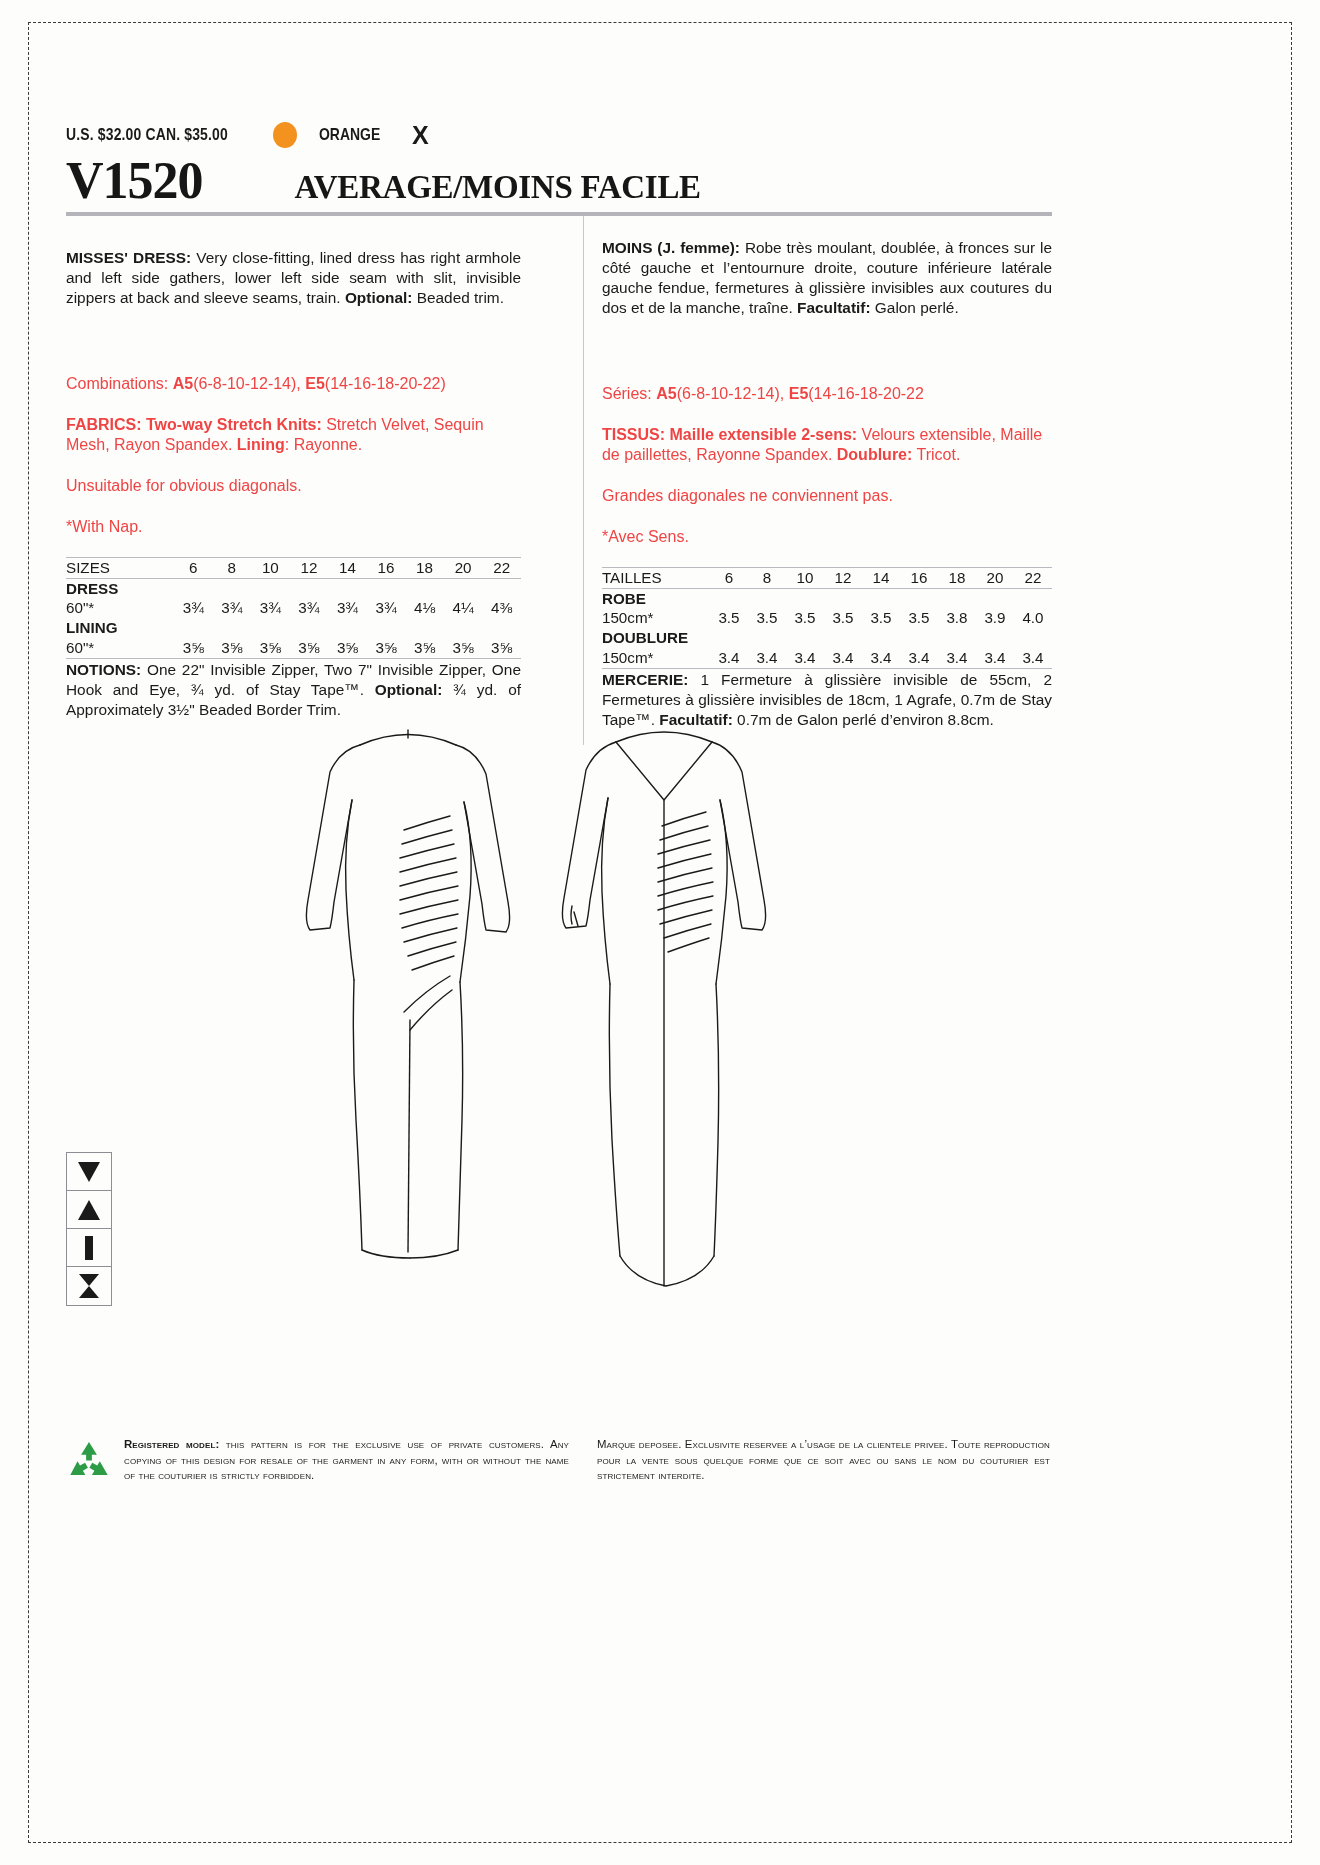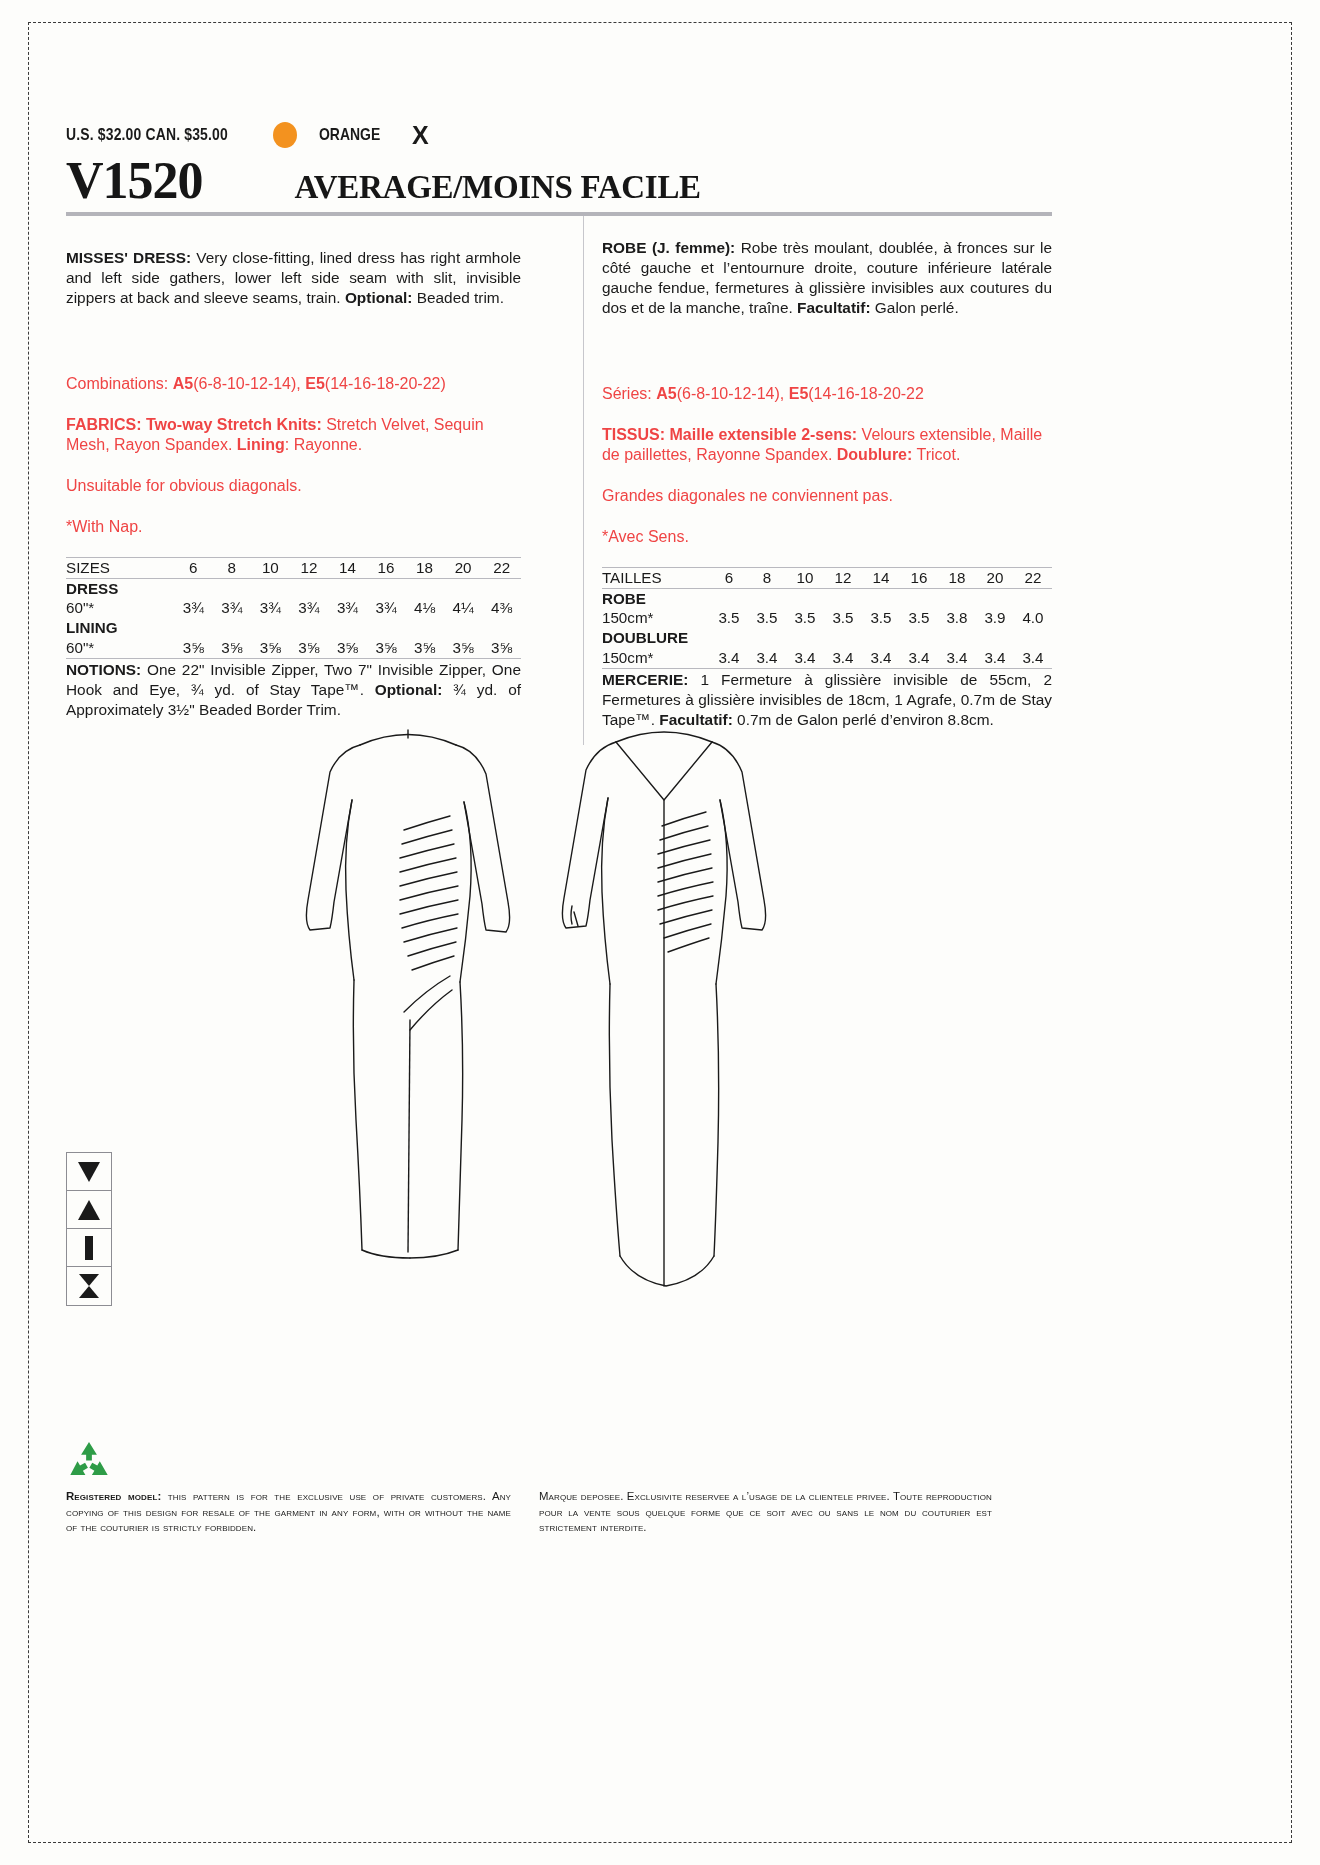--- a/index.html
+++ b/index.html
@@ -206,21 +206,20 @@
   .symbol-cell:last-child { border-bottom: none; }
 
   
   .footer {
     position: absolute;
     left: 66px;
     top: 1437px;
     width: 986px;
     display: flex;
     align-items: flex-start;
-    flex-direction: column;
   }
   .recycle-wrap {
     width: 58px;
     flex: none;
     padding-top: 2px;
   }
   .footer-cols {
     display: flex;
     flex: 1;
   }
@@ -325,21 +324,21 @@
             </tbody>
         </table>
 
         <p class="notions">
           <b>NOTIONS:</b><span> One 22" Invisible Zipper, Two 7" Invisible Zipper, One Hook and Eye, ¾ yd. of Stay Tape™. </span><b>Optional:</b><span> ¾ yd. of Approximately 3½" Beaded Border Trim.</span>
         </p>
       </div>
 
       <div class="col col-right">
         <p class="body-text">
-          <b>ROBE (J. femme):</b><span> Robe très moulant, doublée, à fronces sur le côté gauche et l’entournure droite, couture inférieure latérale gauche fendue, fermetures à glissière invisibles aux coutures du dos et de la manche, traîne. </span><b>Facultatif:</b><span> Galon perlé.</span>
+          <b>MOINS (J. femme):</b><span> Robe très moulant, doublée, à fronces sur le côté gauche et l’entournure droite, couture inférieure latérale gauche fendue, fermetures à glissière invisibles aux coutures du dos et de la manche, traîne. </span><b>Facultatif:</b><span> Galon perlé.</span>
         </p>
 
         <div class="spacer-lg"></div>
 
         <p class="plain-line">
           <span>Séries: </span><b>A5</b><span>(6-8-10-12-14), </span><b>E5</b><span>(14-16-18-20-22</span>
         </p>
 
         <p class="plain-line">
           <b>TISSUS: Maille extensible 2-sens:</b><span> Velours extensible, Maille de paillettes, Rayonne Spandex. </span><b>Doublure:</b><span> Tricot.</span>

